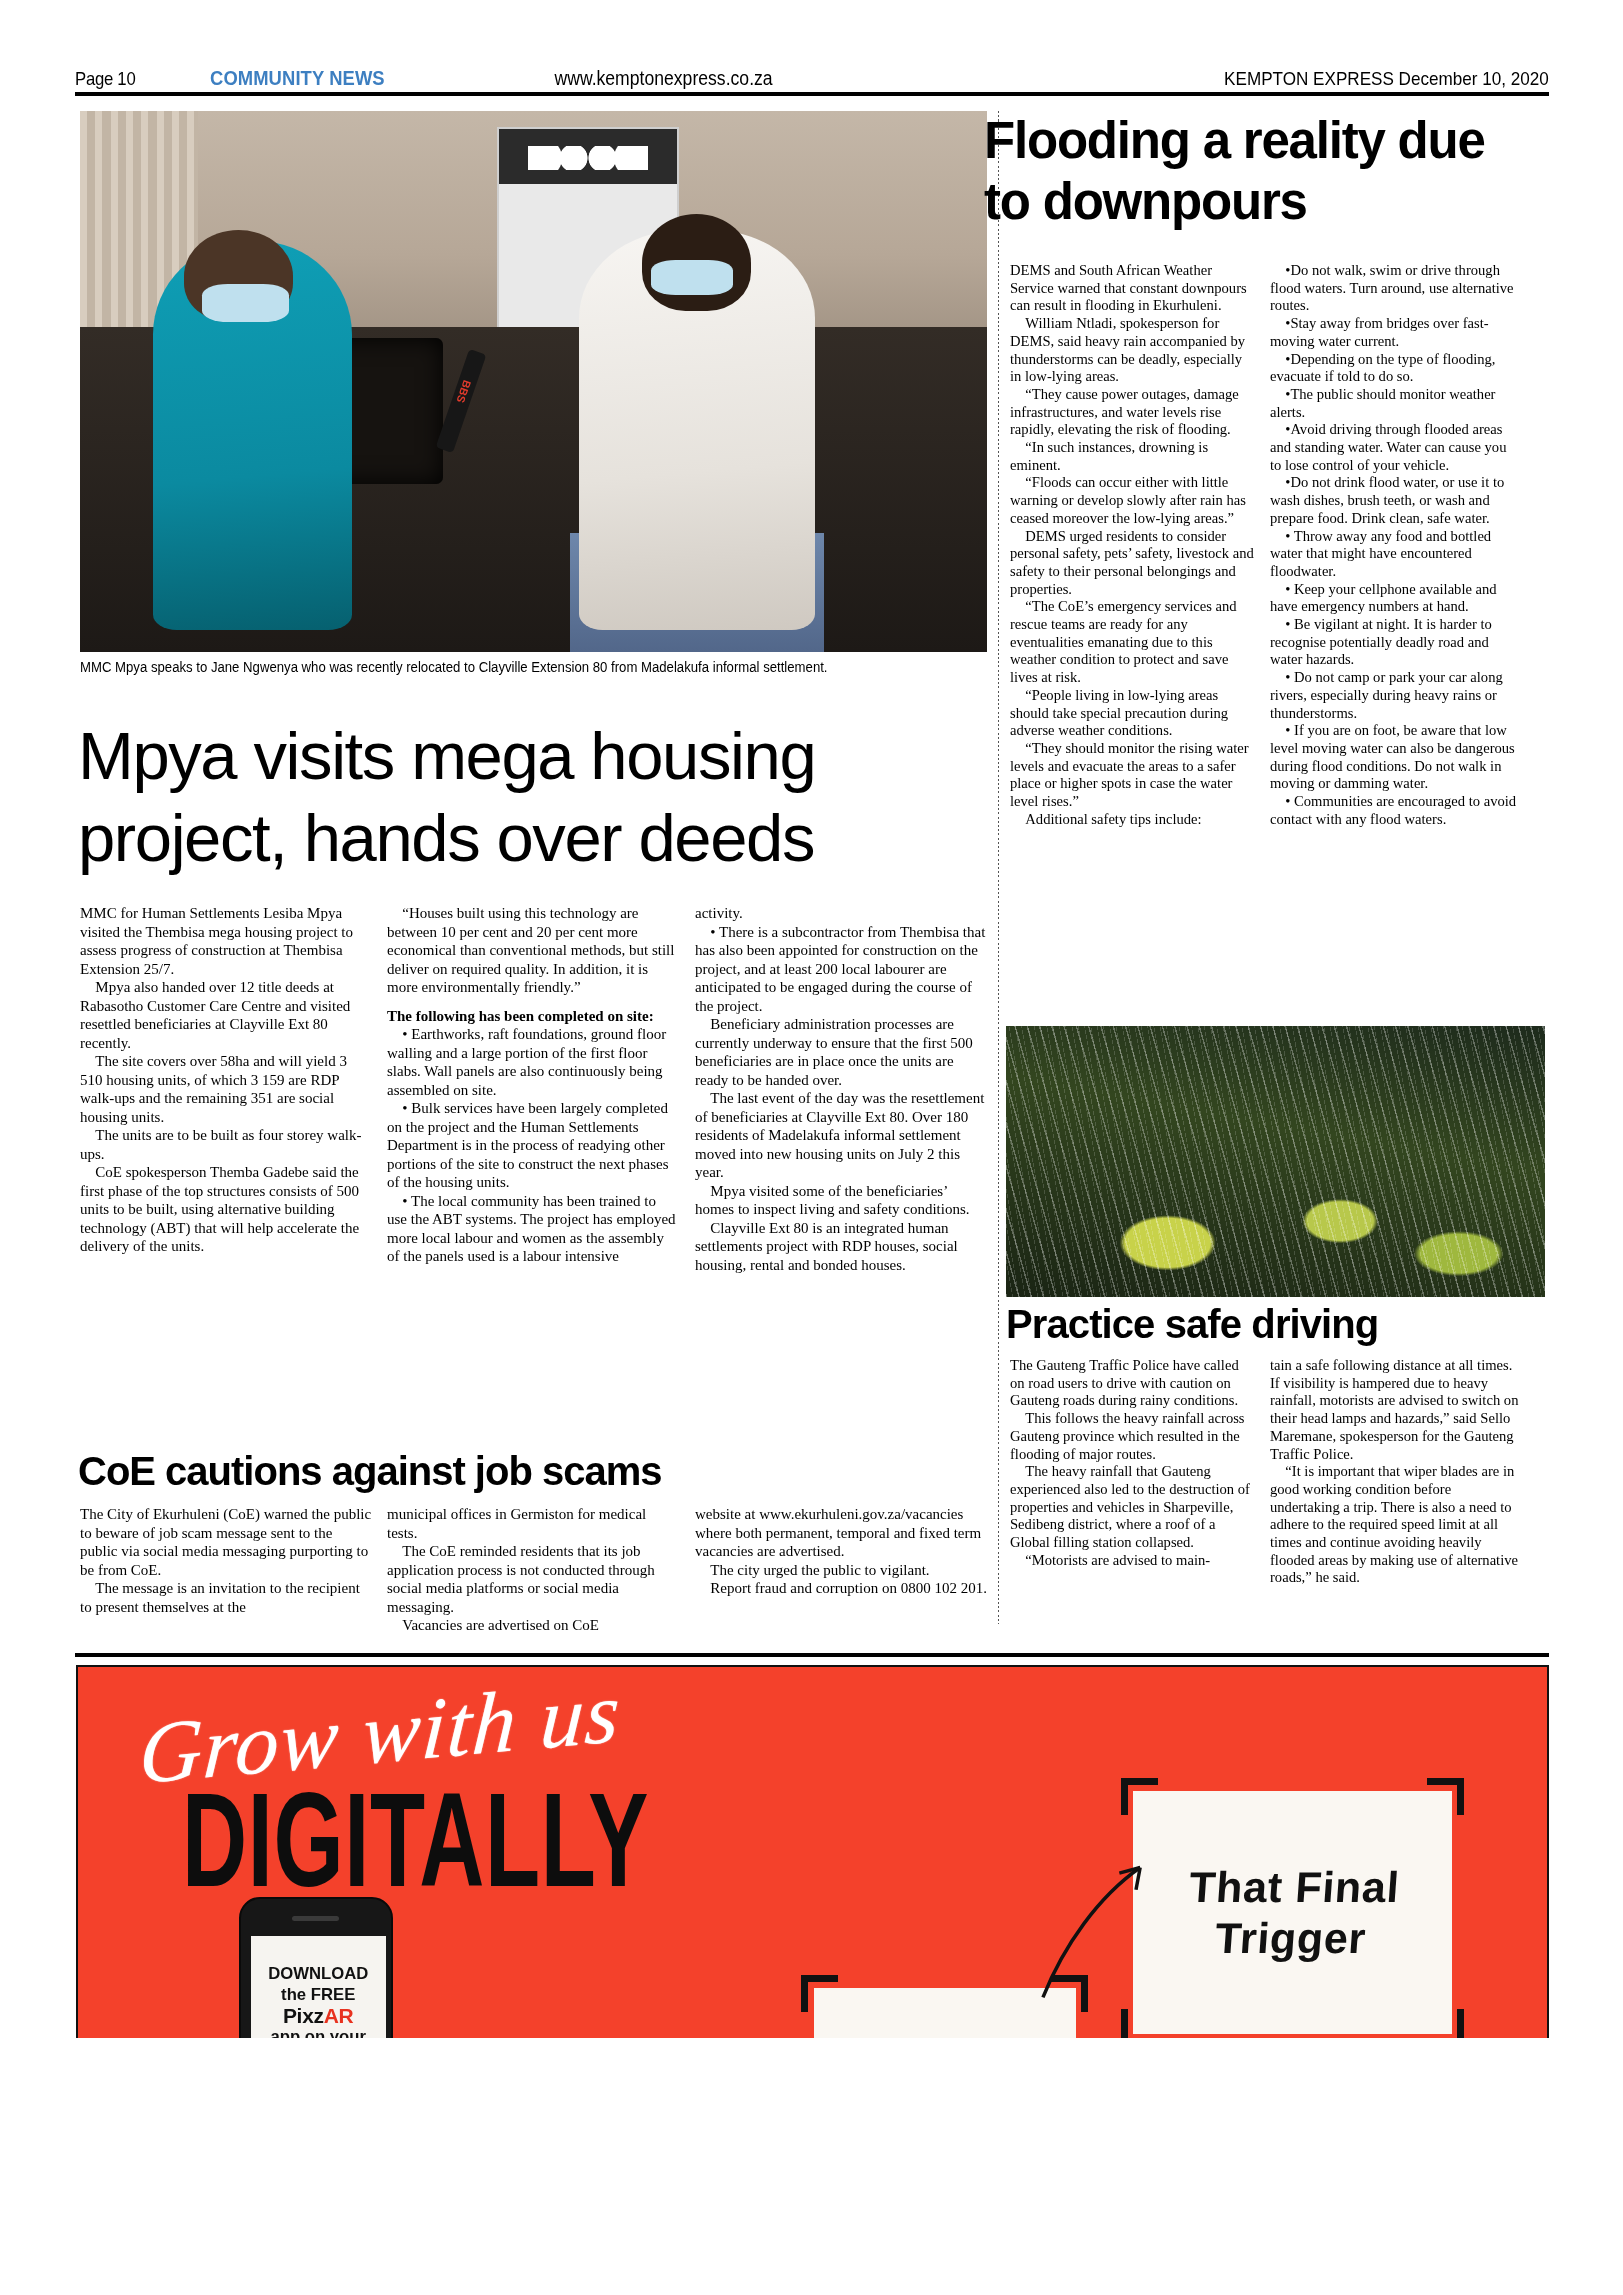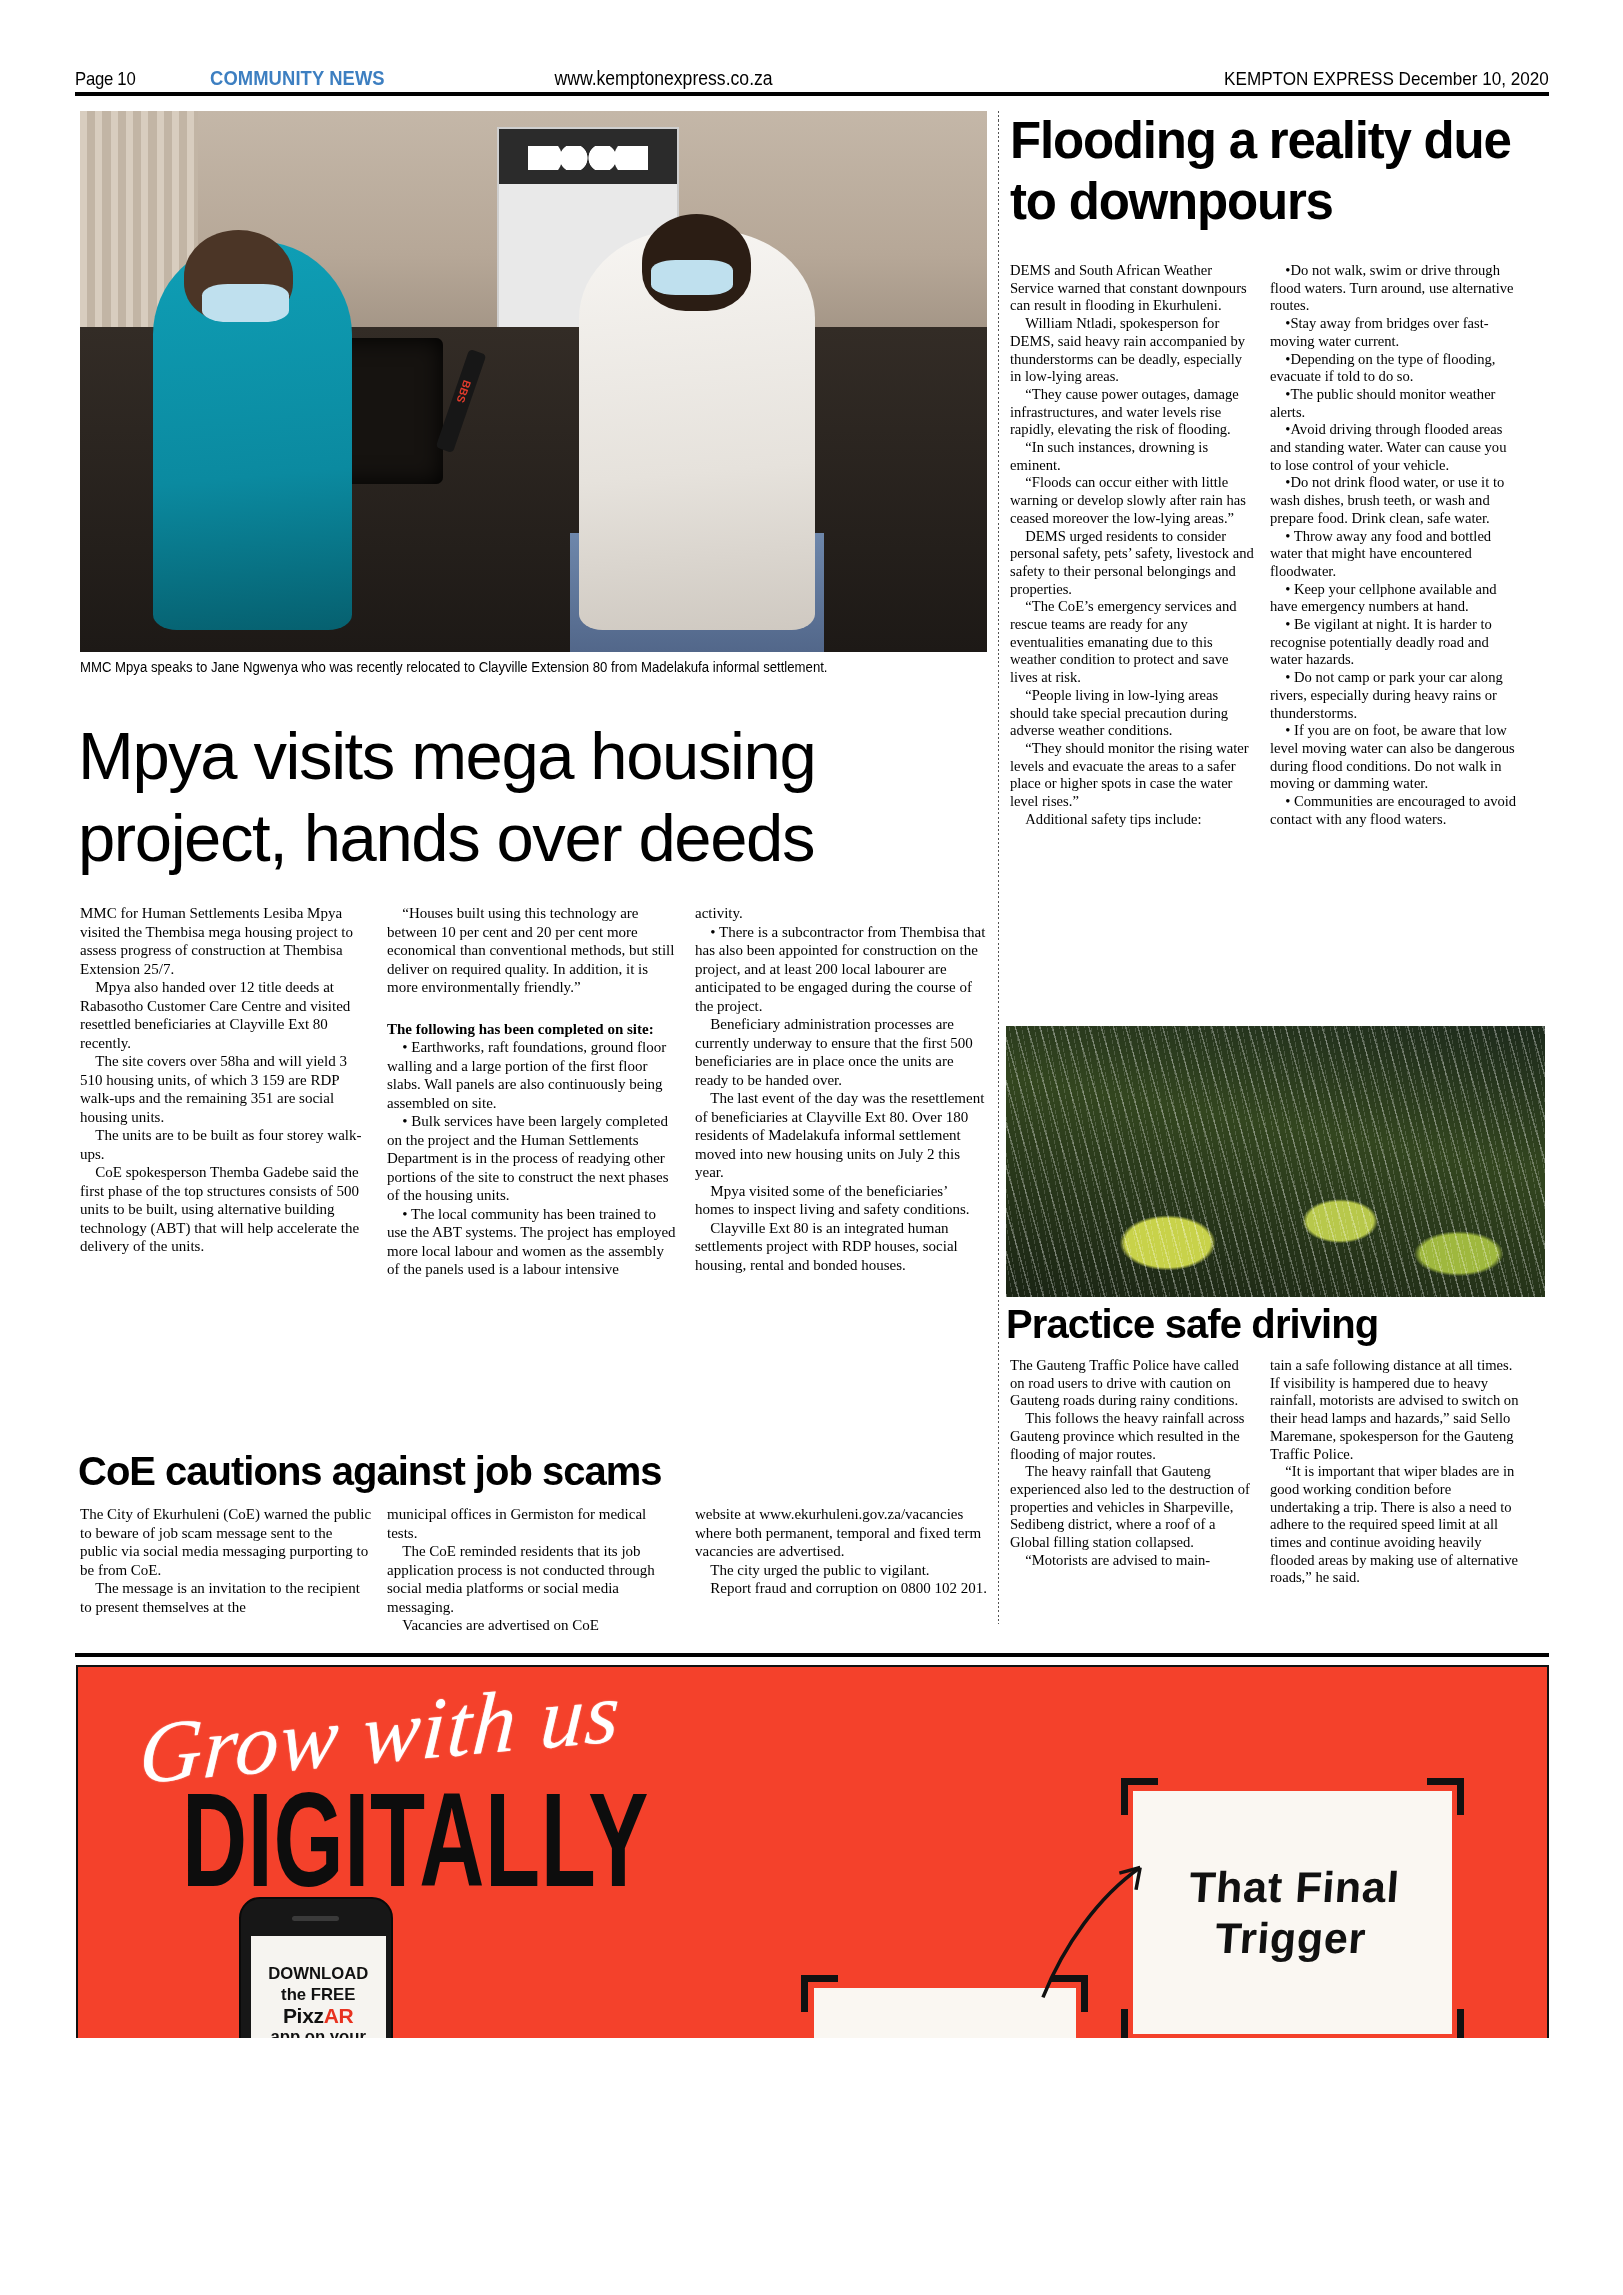--- a/index.html
+++ b/index.html
@@ -178,21 +178,21 @@
 
   
   .vrule {
     position: absolute; left: 998px; top: 111px;
     width: 1.4px; height: 1513px;
     background: repeating-linear-gradient(180deg,#555 0 2.1px,#fff 2.1px 4.2px);
   }
 
   
   .headline-flood {
-    position: absolute; left: 1010px; top: 110px; width: 534px;
+    position: absolute; left: 984px; top: 110px; width: 534px;
     font-family: "Liberation Sans", sans-serif;
     font-size: 51px; line-height: 61px;
     letter-spacing: -1.2px; color: #000;
   }
   #f-c1 { left: 1010px; top: 262px; width: 244px; }
   #f-c2 { left: 1270px; top: 262px; width: 250px; }
   .col.small p { font-size: 14.6px; line-height: 17.7px; }
 
   
   .photo-rain {
@@ -418,21 +418,21 @@
   <div class="col" id="m-c1">
     <p class="noind">MMC for Human Settlements Lesiba Mpya visited the Thembisa mega housing project to assess progress of construction at Thembisa Extension 25/7.</p>
     <p>Mpya also handed over 12 title deeds at Rabasotho Customer Care Centre and visited resettled beneficiaries at Clayville Ext 80 recently.</p>
     <p>The site covers over 58ha and will yield 3 510 housing units, of which 3 159 are RDP walk-ups and the remaining 351 are social housing units.</p>
     <p>The units are to be built as four storey walk-ups.</p>
     <p>CoE spokesperson Themba Gadebe said the first phase of the top structures consists of 500 units to be built, using alternative building technology (ABT) that will help accelerate the delivery of the units.</p>
   </div>
 
   <div class="col" id="m-c2">
     <p>“Houses built using this technology are between 10 per cent and 20 per cent more economical than conventional methods, but still deliver on required quality. In addition, it is more environmentally friendly.”</p>
-    <p class="bold" style="margin-top:23px">The following has been completed on site:</p>
+    <p class="bold" style="margin-top:10px">The following has been completed on site:</p>
     <p>• Earthworks, raft foundations, ground floor walling and a large portion of the first floor slabs. Wall panels are also continuously being assembled on site.</p>
     <p>• Bulk services have been largely completed on the project and the Human Settlements Department is in the process of readying other portions of the site to construct the next phases of the housing units.</p>
     <p>• The local community has been trained to use the ABT systems. The project has employed more local labour and women as the assembly of the panels used is a labour intensive</p>
   </div>
 
   <div class="col" id="m-c3">
     <p class="noind">activity.</p>
     <p>• There is a subcontractor from Thembisa that has also been appointed for construction on the project, and at least 200 local labourer are anticipated to be engaged during the course of the project.</p>
     <p>Beneficiary administration processes are currently underway to ensure that the first 500 beneficiaries are in place once the units are ready to be handed over.</p>
     <p>The last event of the day was the resettlement of beneficiaries at Clayville Ext 80. Over 180 residents of Madelakufa informal settlement moved into new housing units on July 2 this year.</p>

